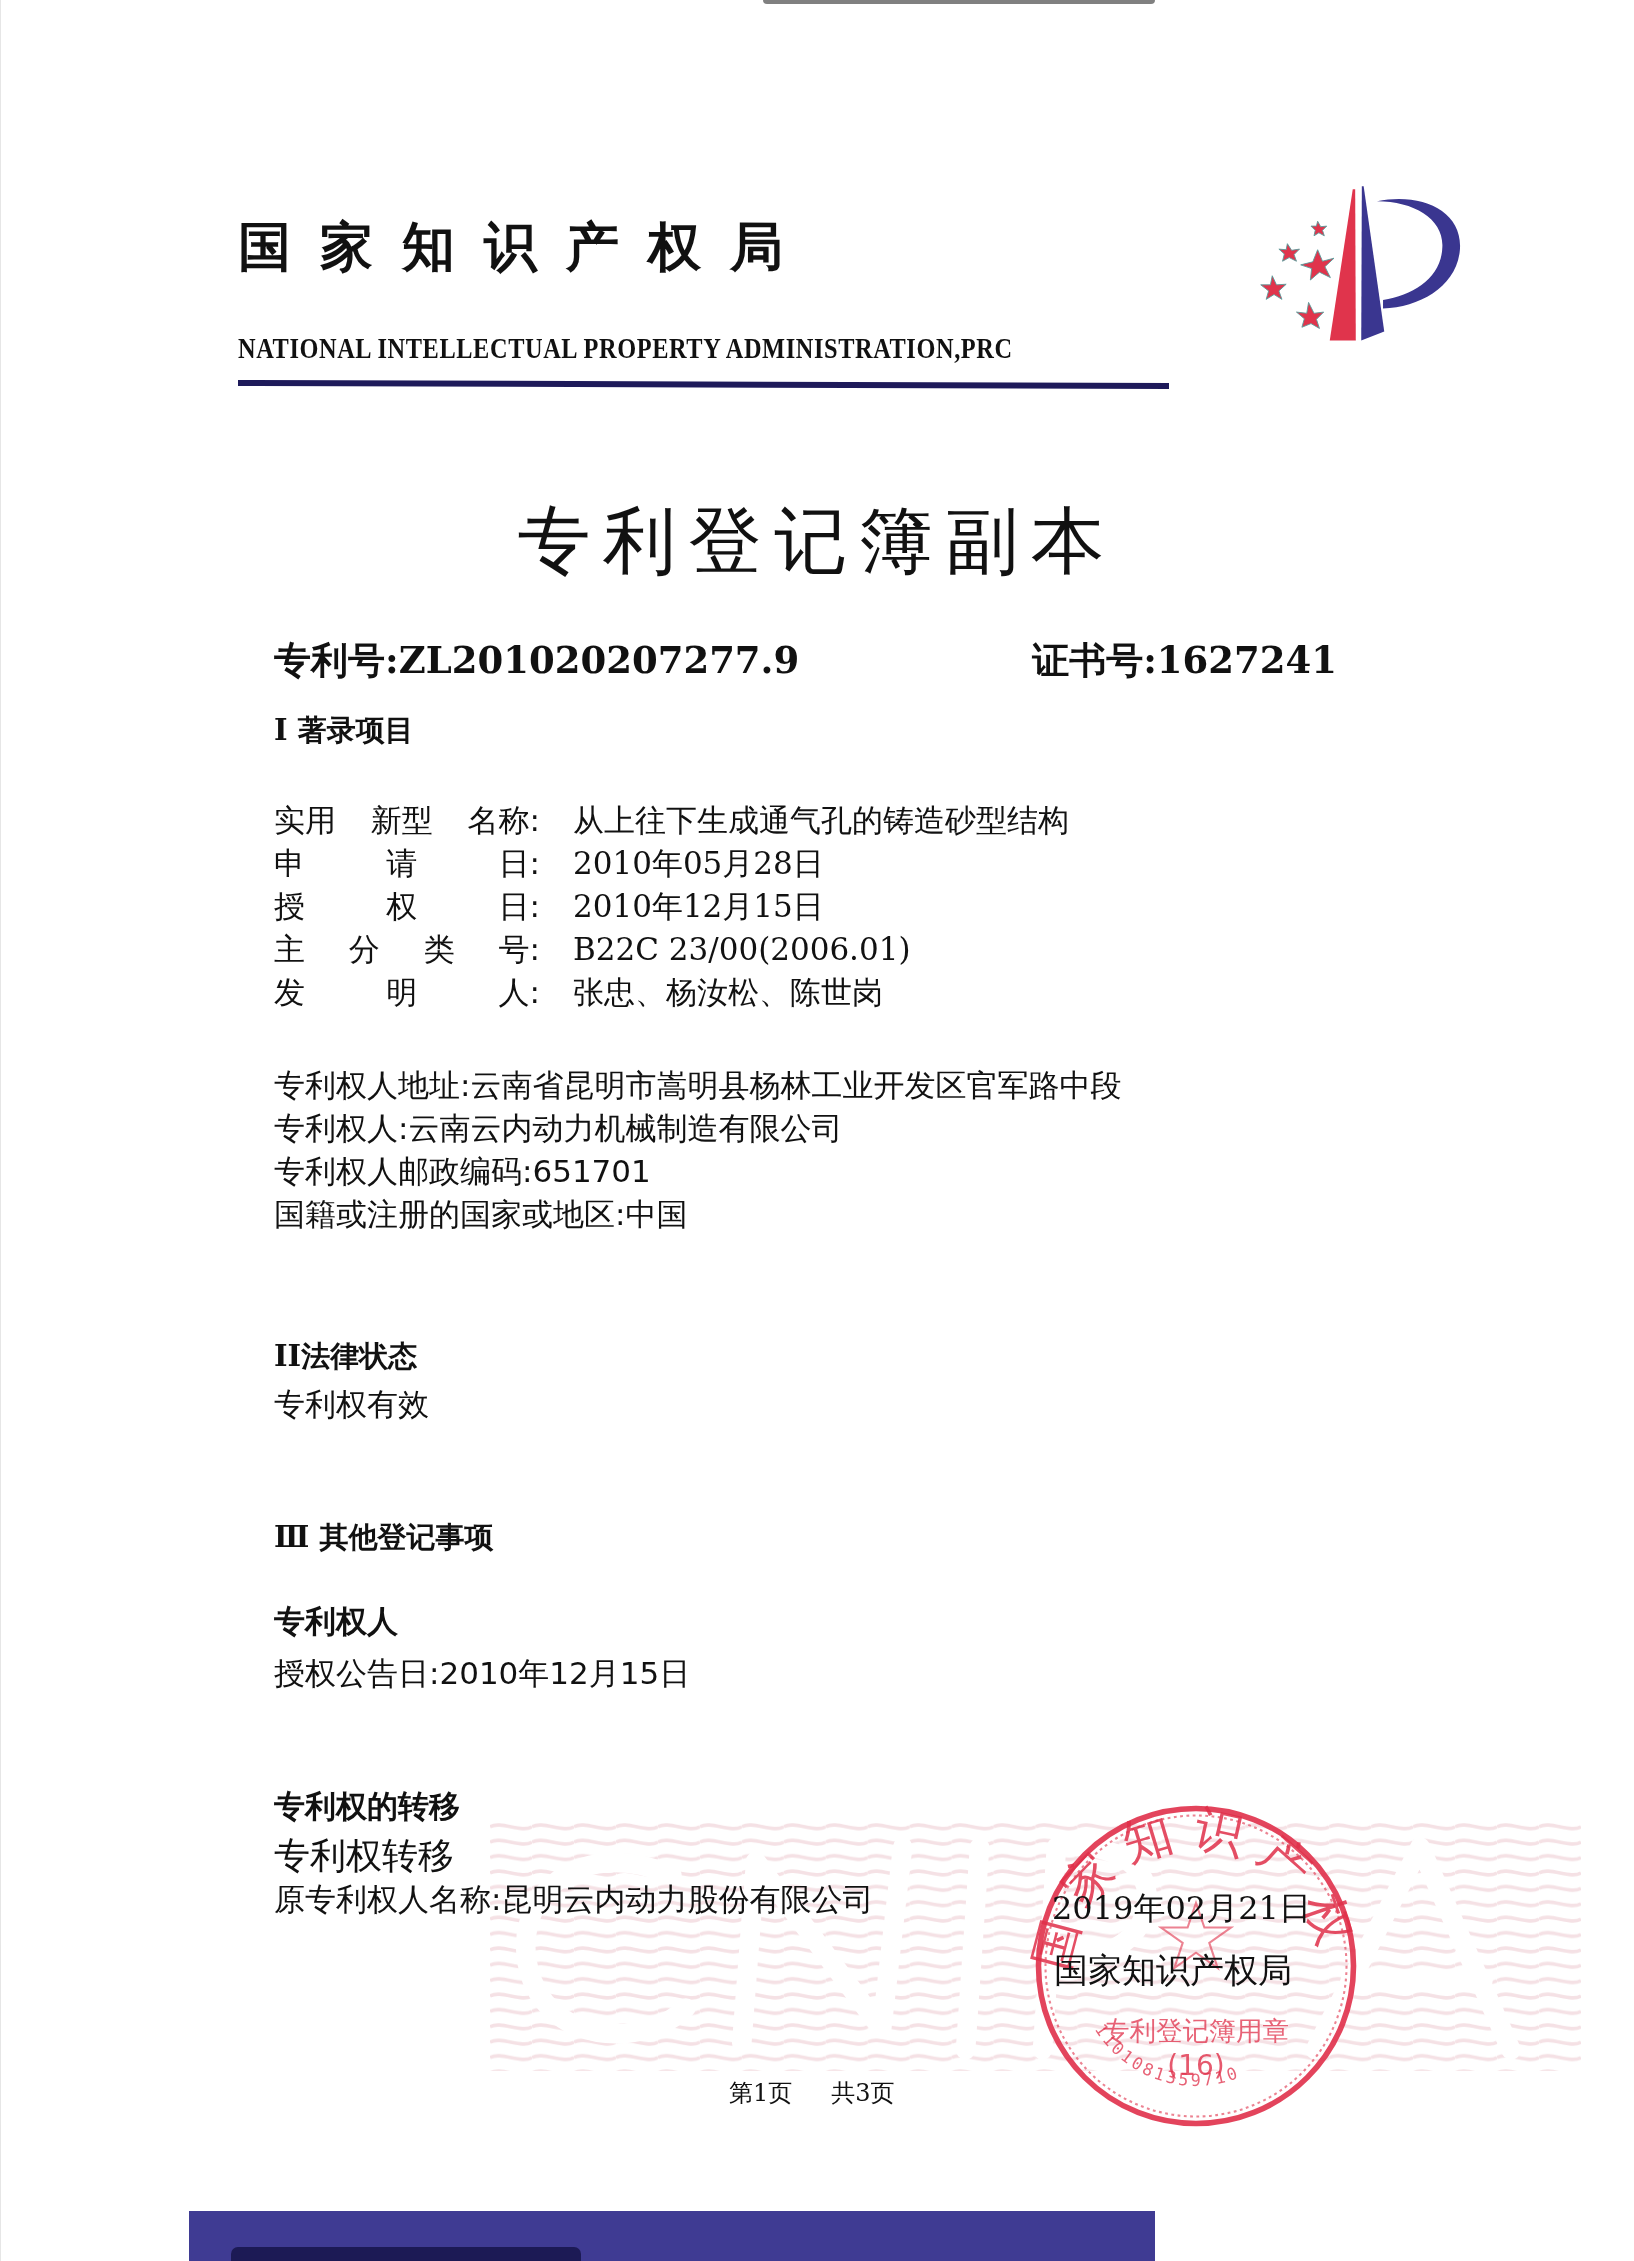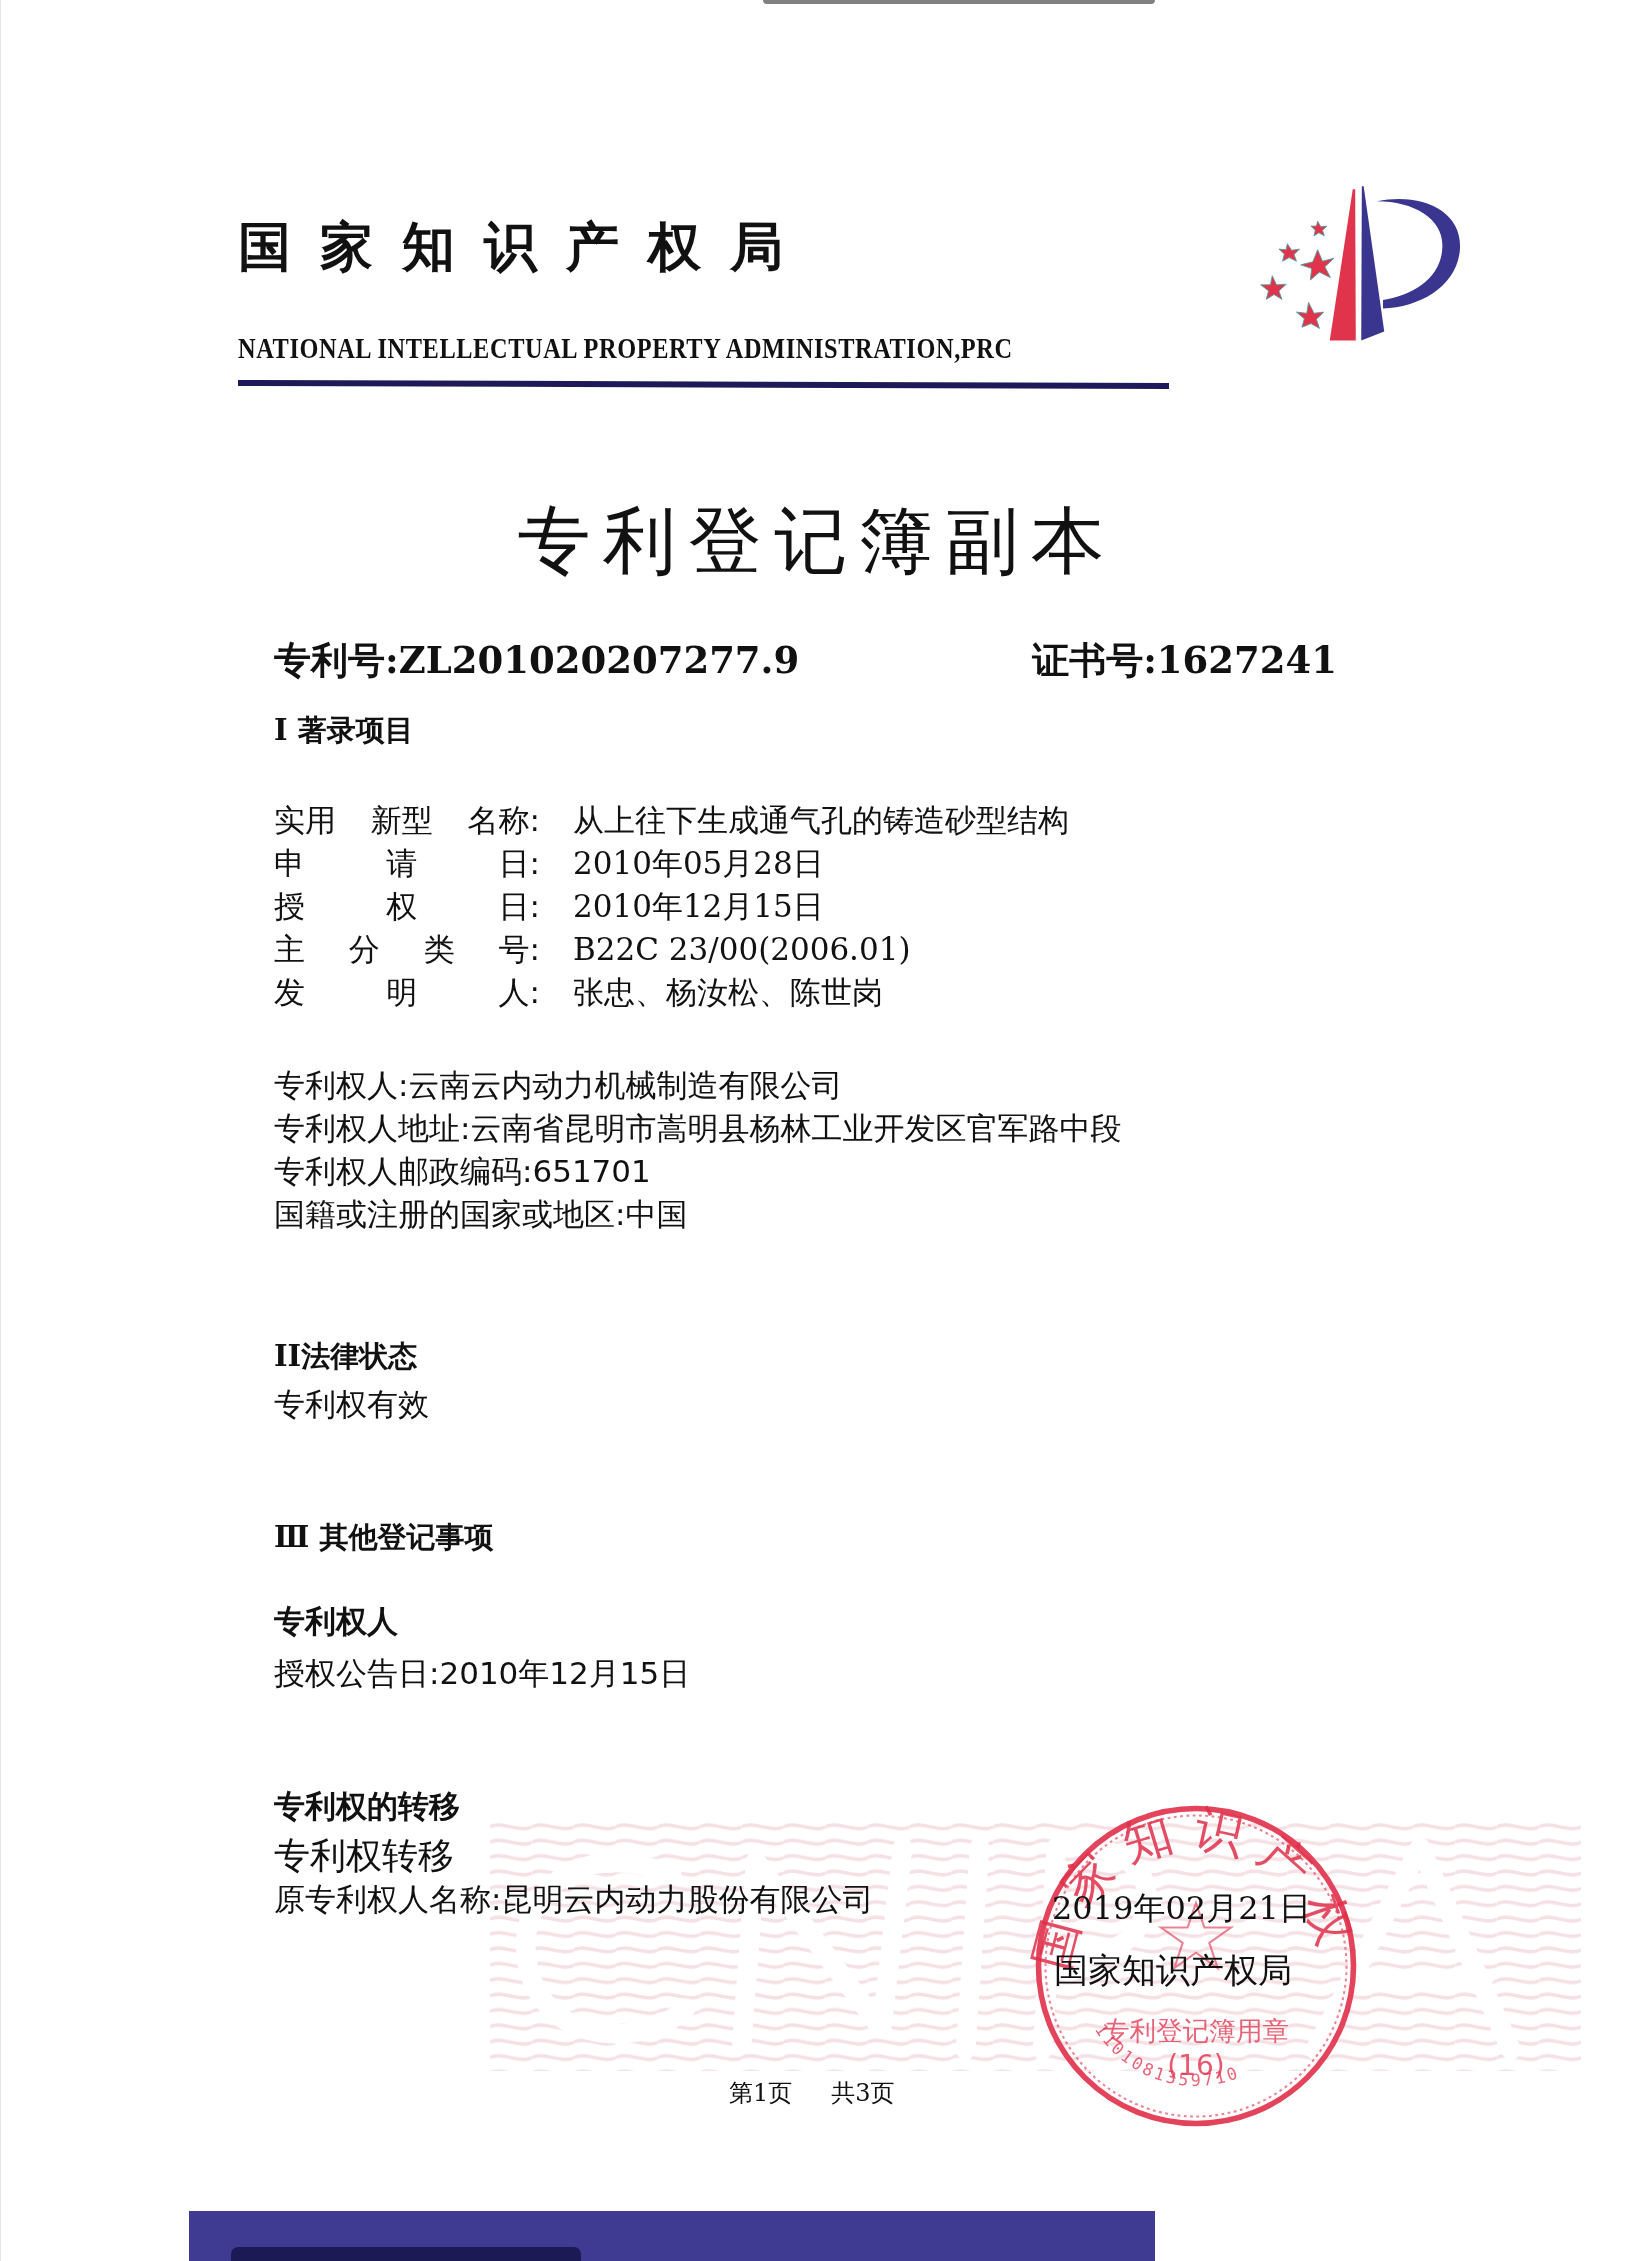--- a/index.html
+++ b/index.html
@@ -148,22 +148,22 @@
     <div class="biblio-label">
       <span>发</span>
       <span>明</span>
       <span>人:</span>
     </div>
     <div class="biblio-value">张忠、杨汝松、陈世岗</div>
   </div>
 </div>
 
 <div class="abs owner">
+  <div class="owner-line">专利权人地址:云南省昆明市嵩明县杨林工业开发区官军路中段</div>
   <div class="owner-line">专利权人:云南云内动力机械制造有限公司</div>
-  <div class="owner-line">专利权人地址:云南省昆明市嵩明县杨林工业开发区官军路中段</div>
   <div class="owner-line">专利权人邮政编码:651701</div>
   <div class="owner-line">国籍或注册的国家或地区:中国</div>
 </div>
 
 <div class="abs section-heading sec2">II法律状态</div>
 <div class="abs legal-status">专利权有效</div>
 
 <svg class="abs watermark" viewBox="0 0 1560 360">
   <defs>
     <pattern id="guill" width="60" height="22" patternUnits="userSpaceOnUse">

